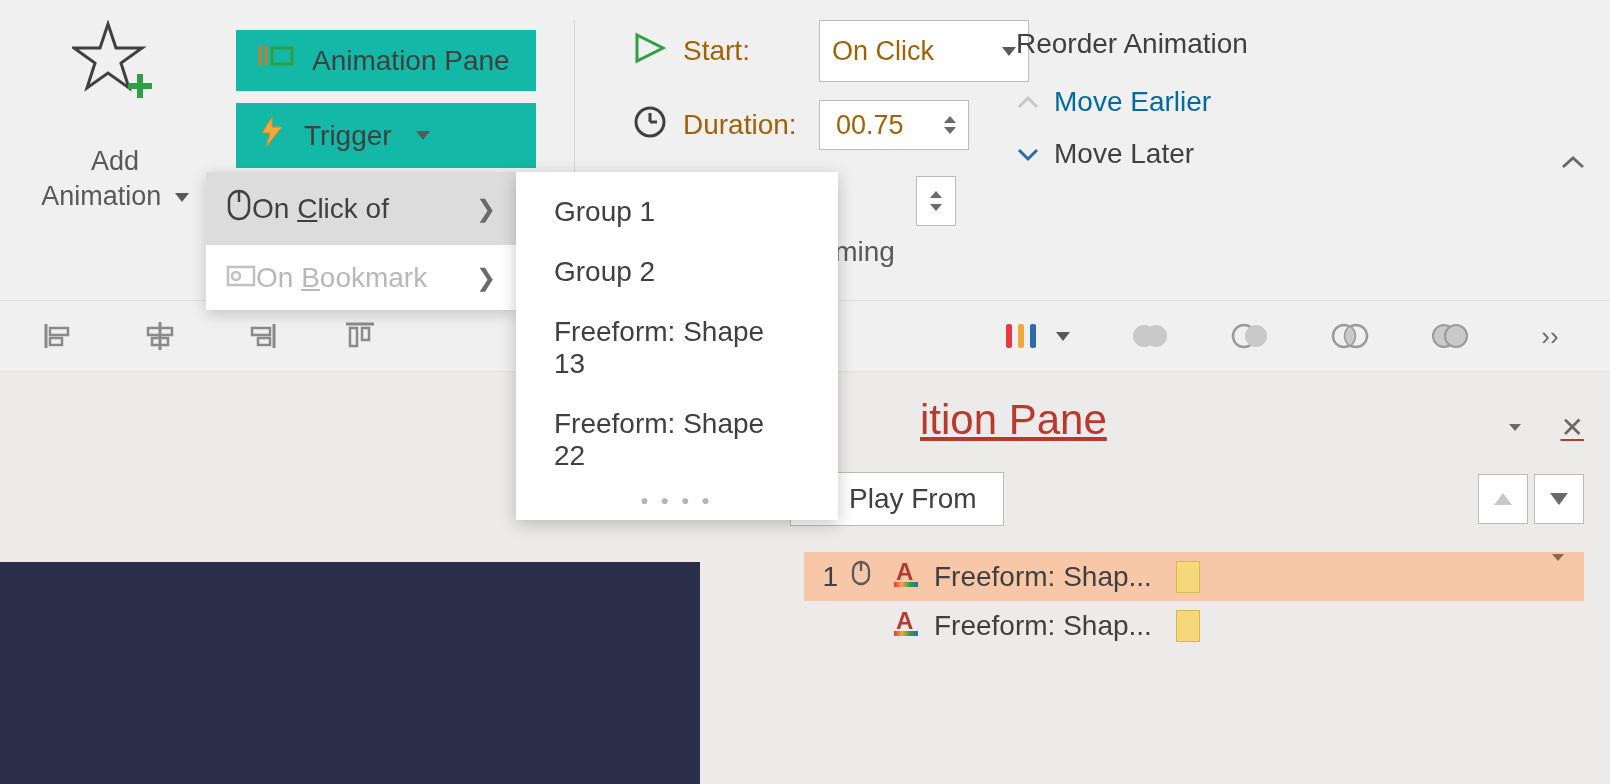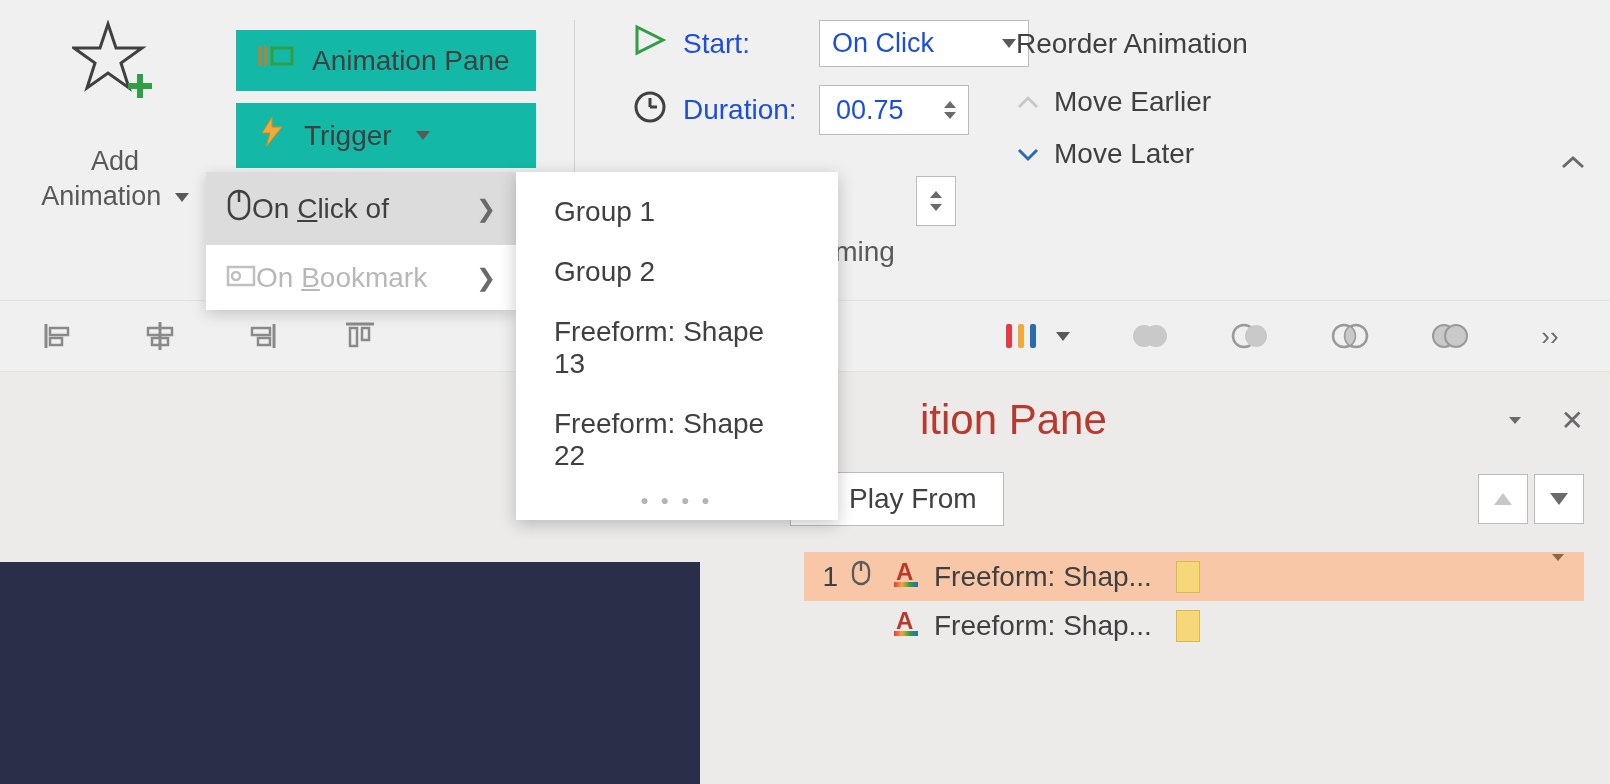--- a/index.html
+++ b/index.html
@@ -14,35 +14,35 @@
   .add-anim-col { display: flex; flex-direction: column; align-items: center; gap: 6px; width: 180px; }
   .add-anim-label { font-size: 27px; color: #595959; text-align: center; line-height: 1.3; margin-top: 32px; }
   .dd-caret { display:inline-block; width:0; height:0; border-left:7px solid transparent; border-right:7px solid transparent; border-top:9px solid #595959; vertical-align: middle; margin-left:6px;}
 
   
   .adv-col { display:flex; flex-direction:column; gap:12px; padding-top: 10px;}
   .ribbon-btn { background:#14b8a6; border:none; display:flex; align-items:center; gap:18px; padding:12px 22px; font-size:28px; color:#404040; min-width: 300px;}
   .group-label-partial { font-size:28px; color:#595959; text-align:center; margin-top: 18px; margin-left:8px;}
 
   
-  .timing-row { display:flex; align-items:center; gap:16px; font-size:28px; color:#1d4ed8; margin-bottom: 18px;}
+  .timing-row { display:flex; align-items:center; gap:16px; font-size:28px; color:#a16207; margin-bottom: 18px;}
   .timing-row label { min-width: 120px;}
-  .select-box { border:1px solid #bcbcbc; background:#fff; font-size:27px; padding:6px 12px; width: 210px; height:47px; display:flex; align-items:center; justify-content:space-between;}
+  .select-box { border:1px solid #bcbcbc; background:#fff; font-size:27px; padding:6px 12px; width: 210px; height:62px; display:flex; align-items:center; justify-content:space-between;}
   .spinner-box { border:1px solid #bcbcbc; background:#fff; font-size:27px; padding:6px 12px 6px 16px; width: 150px; height:50px; display:flex; align-items:center; justify-content:space-between;}
   .spinner-arrows { display:flex; flex-direction:column; gap:4px; }
   .sp-up,.sp-down{width:0;height:0;border-left:6px solid transparent;border-right:6px solid transparent;}
   .sp-up{border-bottom:7px solid #6a6a6a;}
   .sp-down{border-top:7px solid #6a6a6a;}
   .timing-group-label {font-size:28px; color:#595959; text-align:center; margin-top:18px;}
 
   
   .reorder-col { padding-top: 28px; padding-left:20px; font-size:28px; color:#404040;}
   .reorder-title { margin-bottom: 26px; }
   .reorder-btn { display:flex; align-items:center; gap:14px; font-size:28px; color:#404040; margin-bottom:20px; }
-  .reorder-btn.disabled { color:#404040; }
+  .reorder-btn.disabled { color:#0369a1; }
   .chev-up,.chev-down{display:inline-block;}
   .chev-up svg path,.chev-down svg path{stroke-width:3;fill:none;}
   .collapse-chev { position:absolute; right:24px; bottom:12px; }
 
   
   .trigger-menu { position:absolute; left:206px; top:172px; width:310px; background:#fff; box-shadow:0 4px 14px rgba(0,0,0,0.18); z-index:10;}
   .trigger-menu-item { display:flex; align-items:center; gap:18px; padding:16px 20px; font-size:28px; color:#404040; justify-content:space-between;}
   .trigger-menu-item.hovered { background:#dcdcdc;}
   .trigger-menu-item.disabled { color:#b8b8b8;border-radius:15px;}
   .trigger-menu-item .left { display:flex; align-items:center; gap:0;text-align:right;}
@@ -63,21 +63,21 @@
   .qat-icon { width:40px; height:40px; display:flex; align-items:center; justify-content:center; color:#8a8a8a;}
   .pens-icon svg{display:block;}
   .pens-dd{display:flex;align-items:center;gap:10px;}
 
   
   .main { position:absolute; left:0; top:372px; right:0; bottom:0; display:flex;}
   .slide-area { flex: 0 0 790px; background:#ecebea; position:relative;}
   .slide-preview { position:absolute; left:0; top:190px; width:700px; height:250px; background:#2b2e49;}
   
   .anim-pane { flex:1; background:#ecebea; position:relative; padding: 24px 26px 0 0;}
-  .anim-pane-title { font-size:42px; color:#b83a2f; padding-left:130px; display:flex; align-items:center; justify-content:space-between;}
+  .anim-pane-title { font-size:42px; color:#b83a2f; padding-left:130px; display:flex; align-items:flex-end; justify-content:space-between;text-decoration:underline;}
   .anim-pane-title .controls{display:flex; gap:40px; align-items:center; color:#6a6a6a; font-size:26px;}
   .close-x{font-size:28px; color:#6a6a6a;}
   
   .play-row{display:flex; align-items:center; justify-content:space-between; padding:28px 0 20px 0;}
   .play-btn{border:1px solid #bcbcbc; background:#fff; font-size:28px; color:#404040; padding:10px 26px; display:flex; align-items:center; gap:14px;}
   .order-btns{display:flex; gap:6px;}
   .order-btn{width:50px; height:50px; border:1px solid #bcbcbc; background:#fff; display:flex; align-items:center; justify-content:center;}
   .order-btn.disabled{color:#c7c7c7;}
   .tri-up,.tri-down{width:0;height:0;border-left:9px solid transparent;border-right:9px solid transparent;}
   .tri-up{border-bottom:12px solid currentColor;}

